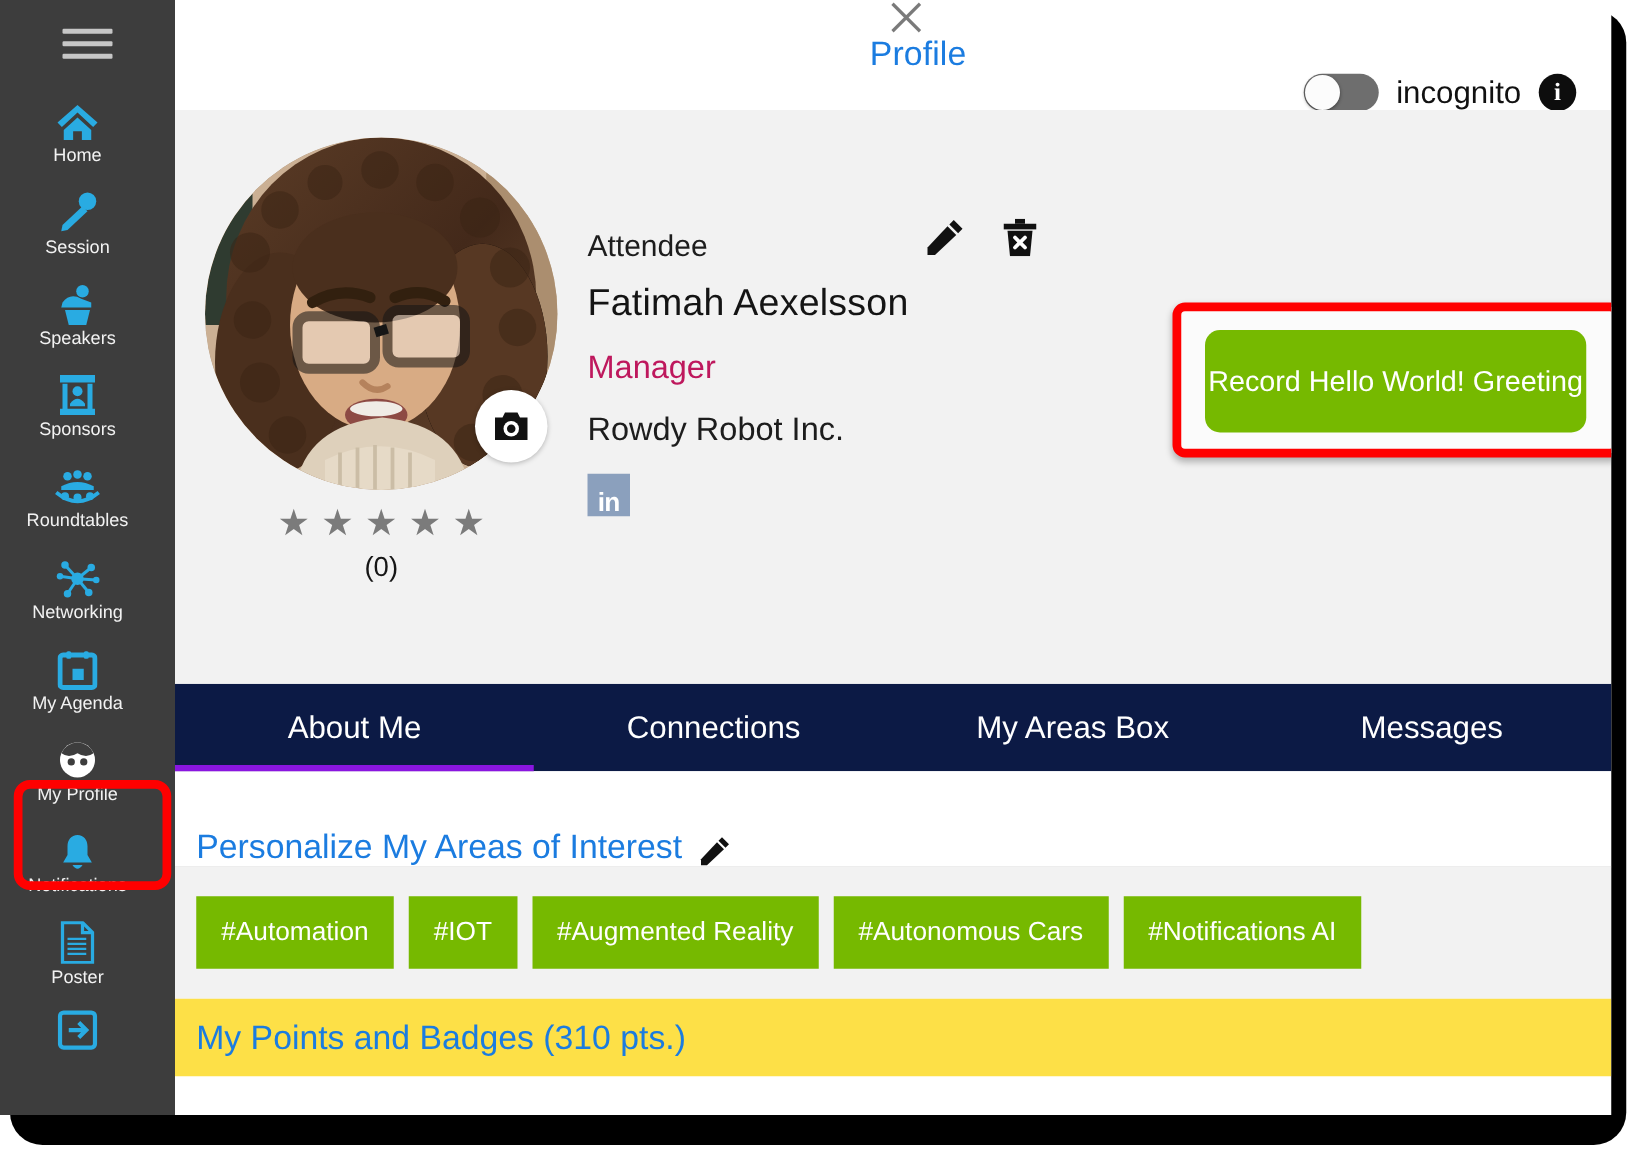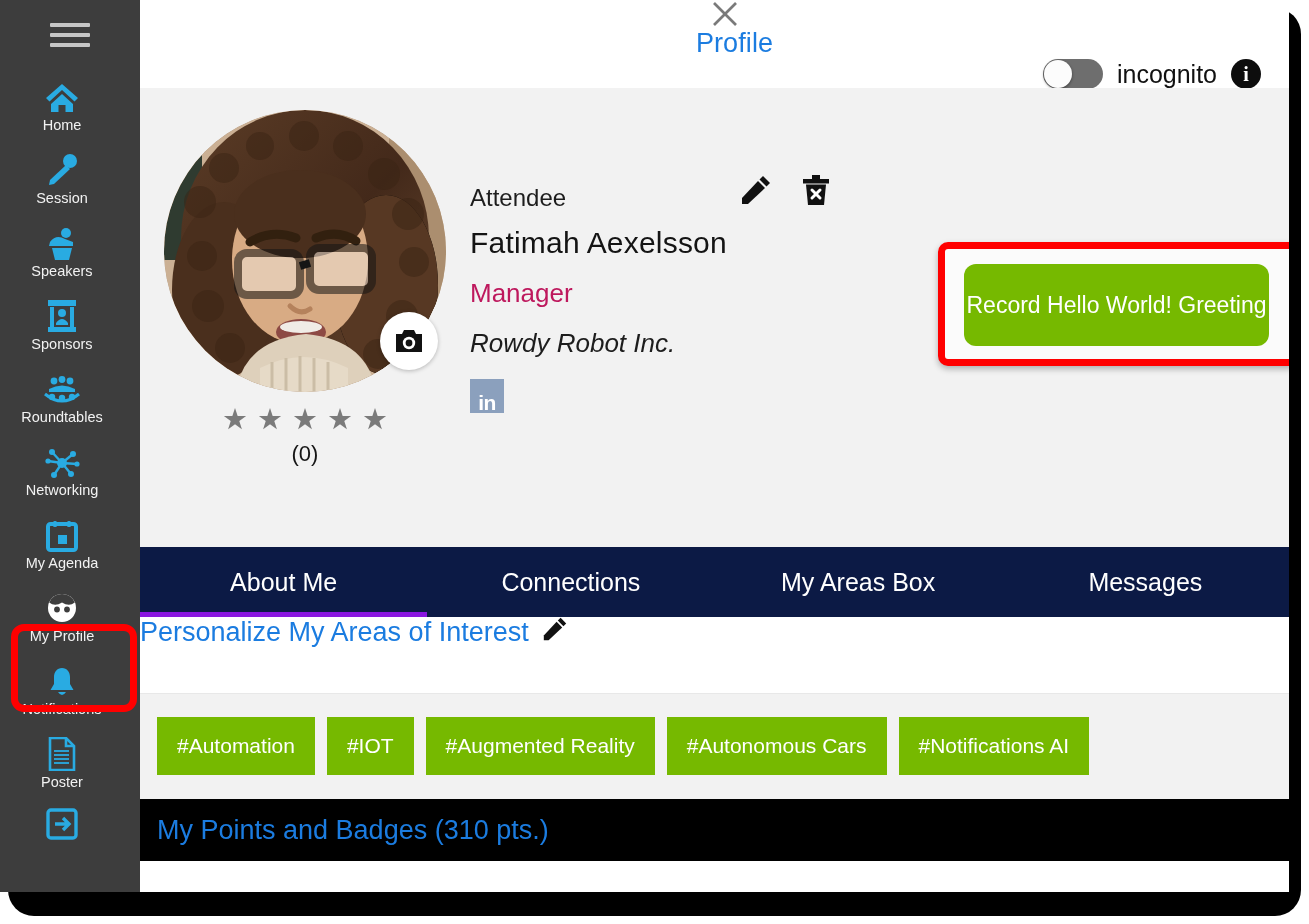--- a/index.html
+++ b/index.html
@@ -236,21 +236,20 @@
   }
   .title-line {
     margin-top: 18px;
     font-size: 26px;
     color: #be185d;
   }
   .company-line {
     margin-top: 19px;
     font-size: 26px;
     color: #1d1d1d;
-    font-style: italic;
   }
   .linkedin {
     margin-top: 20px;
     width: 34px; height: 34px;
     background: #8ba0bd;
     display: flex; align-items: flex-end; justify-content: center;
     cursor: pointer;
   }
   .linkedin span {
     color: #ffffff;
@@ -312,21 +311,22 @@
     left: 0; right: 0; bottom: 0;
     height: 5px;
     background: #8a16e0;
   }
 
   
   .section-head {
     height: 77px;
     background: #ffffff;
     display: flex;
-    align-items: flex-start;
+    align-items: flex-end;
+    padding-left: 17px;
     gap: 14px;
     border-bottom: 1px solid #e8e8e8;
   }
   .section-head .h-link {
     color: #1b7ce0;
     font-size: 27px;
     cursor: pointer;
   }
   .tags-band {
     background: #f2f2f2;
@@ -341,21 +341,21 @@
     font-size: 21px;
     height: 58px;
     display: flex;
     align-items: center;
     padding: 0 20px;
     white-space: nowrap;
     cursor: pointer;
   }
 
   .points-row {
-    background: #000000;
+    background: #fde047;
     height: 62px;
     display: flex;
     align-items: center;
     padding-left: 17px;
   }
   .points-link {
     color: #1b7ce0;
     font-size: 27px;
     cursor: pointer;
   }

